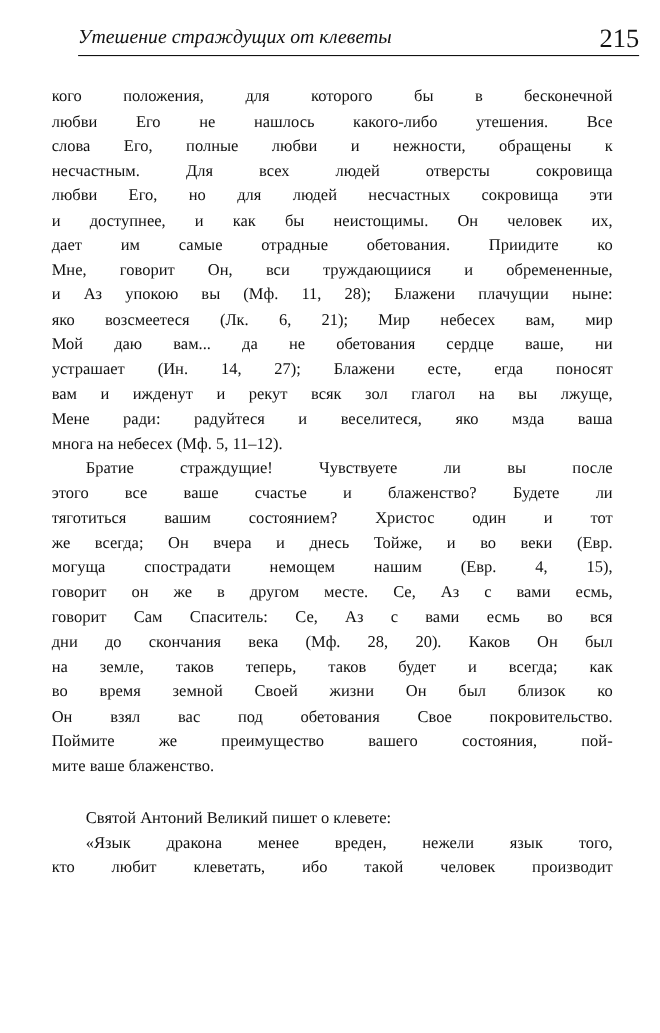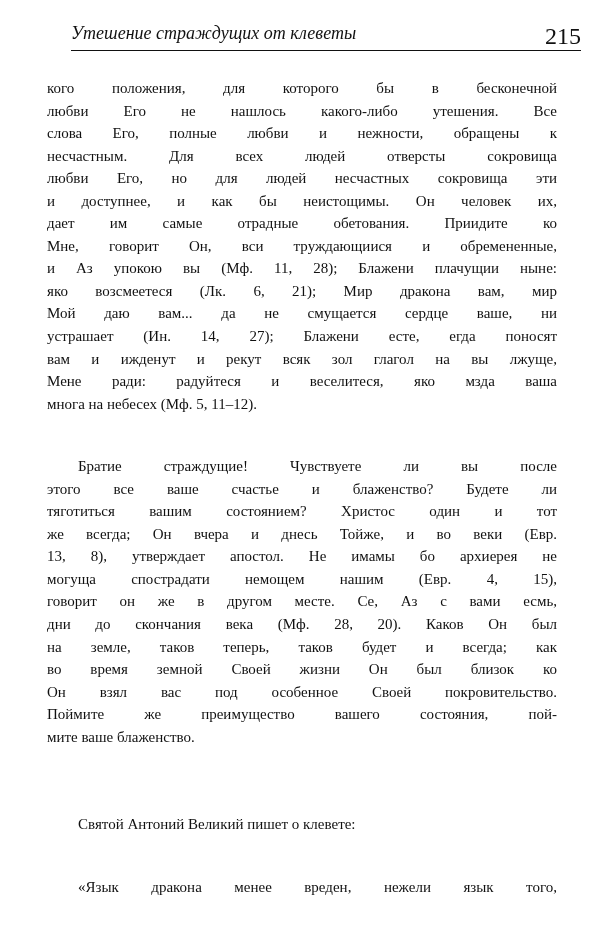--- a/index.html
+++ b/index.html
@@ -6,21 +6,21 @@
   body { width: 600px; height: 939px; position: relative; overflow: hidden;
          font-family: "Liberation Serif", "DejaVu Serif", serif; color: #111; }
   .header { position: absolute; left: 47px; top: 20px; width: 510px; height: 30px;
             border-bottom: 1.5px solid #111; margin-left: 24px; }
   .header .title { position: absolute; left: 0; top: 3px; font-style: italic; font-size: 18px; }
   .header .page { position: absolute; right: 0; top: 3px; font-size: 24px; }
   .body { position: absolute; left: 47px; top: 77px; width: 510px; }
   .line { display: block; height: 22.55px; line-height: 22.55px; font-size: 15px;
           text-align: justify; text-align-last: justify; white-space: nowrap; overflow: visible; }
   .line.last { text-align-last: left; }
-  .line.indent { padding-left: 31px; margin-top: 40px; }
+  .line.indent { padding-left: 31px; }
   .line.blank { height: 25px; }
   .line span.it { }
 </style>
 </head>
 <body>
 
 <div class="header">
   <span class="title">Утешение страждущих от клеветы</span>
   <span class="page">215</span>
 </div>
@@ -28,35 +28,36 @@
 <div class="body" id="body">
     <div class="line"><span>кого положения, для которого бы в бесконечной</span></div>
     <div class="line"><span>любви Его не нашлось какого-либо утешения. Все</span></div>
     <div class="line"><span>слова Его, полные любви и нежности, обращены к</span></div>
     <div class="line"><span>несчастным. Для всех людей отверсты сокровища</span></div>
     <div class="line"><span>любви Его, но для людей несчастных сокровища эти</span></div>
     <div class="line"><span>и доступнее, и как бы неистощимы. Он человек их,</span></div>
     <div class="line"><span>дает им самые отрадные обетования. </span><span class="it">Приидите ко</span></div>
     <div class="line"><span class="it">Мне,</span><span> говорит Он, </span><span class="it">вси труждающиися и обремененные,</span></div>
     <div class="line"><span class="it">и Аз упокою вы</span><span> (Мф. 11, 28); </span><span class="it">Блажени плачущии ныне:</span></div>
-    <div class="line"><span class="it">яко возсмеетеся</span><span> (Лк. 6, 21); </span><span class="it">Мир дракона вам, мир</span></div>
-    <div class="line"><span class="it">Мой даю вам... да не смущается сердце ваше, ни</span></div>
+    <div class="line"><span class="it">яко возсмеетеся</span><span> (Лк. 6, 21); </span><span class="it">Мир небесех вам, мир</span></div>
+    <div class="line"><span class="it">Мой даю вам... да не обетования сердце ваше, ни</span></div>
     <div class="line"><span class="it">устрашает</span><span> (Ин. 14, 27); </span><span class="it">Блажени есте, егда поносят</span></div>
     <div class="line"><span class="it">вам и ижденут и рекут всяк зол глагол на вы лжуще,</span></div>
     <div class="line"><span class="it">Мене ради: радуйтеся и веселитеся, яко мзда ваша</span></div>
     <div class="line last"><span class="it">многа на небесех</span><span> (Мф. 5, 11–12).</span></div>
     <div class="line indent"><span>Братие страждущие! Чувствуете ли вы после</span></div>
     <div class="line"><span>этого все ваше счастье и блаженство? Будете ли</span></div>
     <div class="line"><span>тяготиться вашим состоянием? </span><span class="it">Христос</span><span> один и тот</span></div>
     <div class="line"><span>же всегда; Он </span><span class="it">вчера и днесь Тойже, и во веки</span><span> (Евр.</span></div>
-    <div class="line"><span>13, 8), утверждает апостол. </span><span class="it">Не имамы бо архиерея не</span></div>
     <div class="line"><span class="it">могуща спострадати немощем нашим</span><span> (Евр. 4, 15),</span></div>
     <div class="line"><span>говорит он же в другом месте. </span><span class="it">Се, Аз с вами есмь,</span></div>
+    <div class="line"><span>говорит Сам Спаситель: </span><span class="it">Се, Аз с вами есмь во вся</span></div>
     <div class="line"><span class="it">дни до скончания века</span><span> (Мф. 28, 20). Каков Он был</span></div>
     <div class="line"><span>на земле, таков теперь, таков будет и всегда; как</span></div>
     <div class="line"><span>во время земной Своей жизни Он был близок ко</span></div>
-    <div class="line"><span>Он взял вас под особенное Своей покровительство.</span></div>
+    <div class="line"><span>Он взял вас под обетования Свое покровительство.</span></div>
     <div class="line"><span>Поймите же преимущество вашего состояния, пой-</span></div>
     <div class="line last"><span>мите ваше блаженство.</span></div>
     <div class="line blank"></div>
     <div class="line indent last"><span class="it">Святой Антоний Великий</span><span> пишет о клевете:</span></div>
     <div class="line indent"><span>«Язык дракона менее вреден, нежели язык того,</span></div>
+    <div class="line"><span>кто любит клеветать, ибо такой человек производит</span></div>
   </div>
 
 </body></html>

